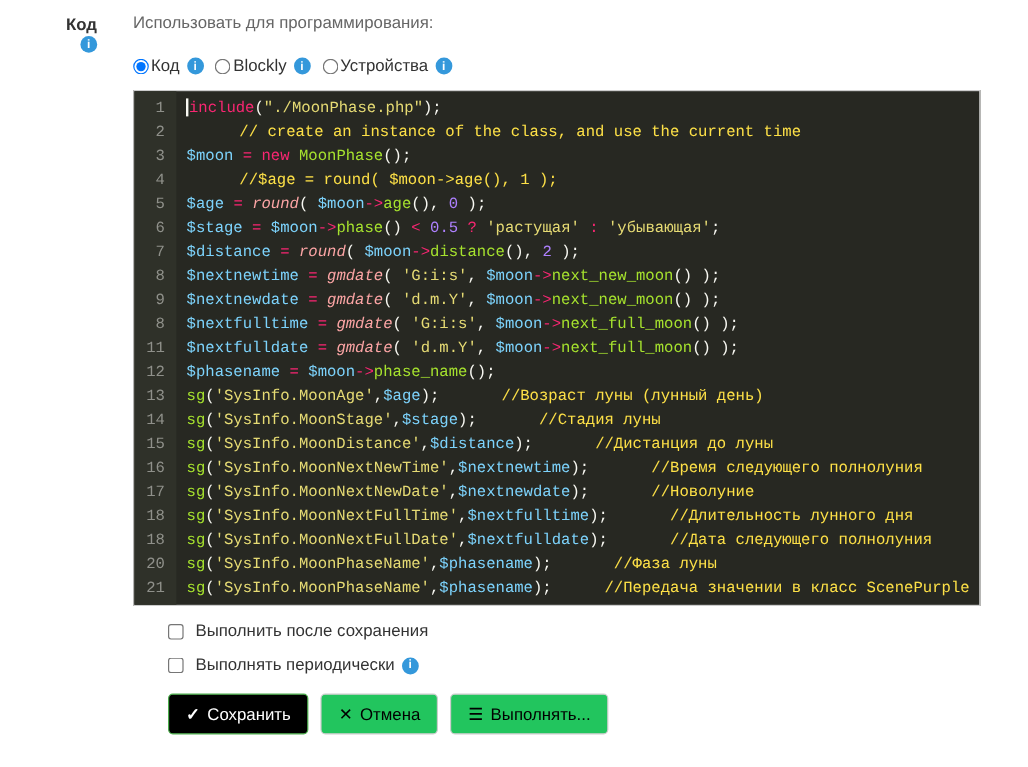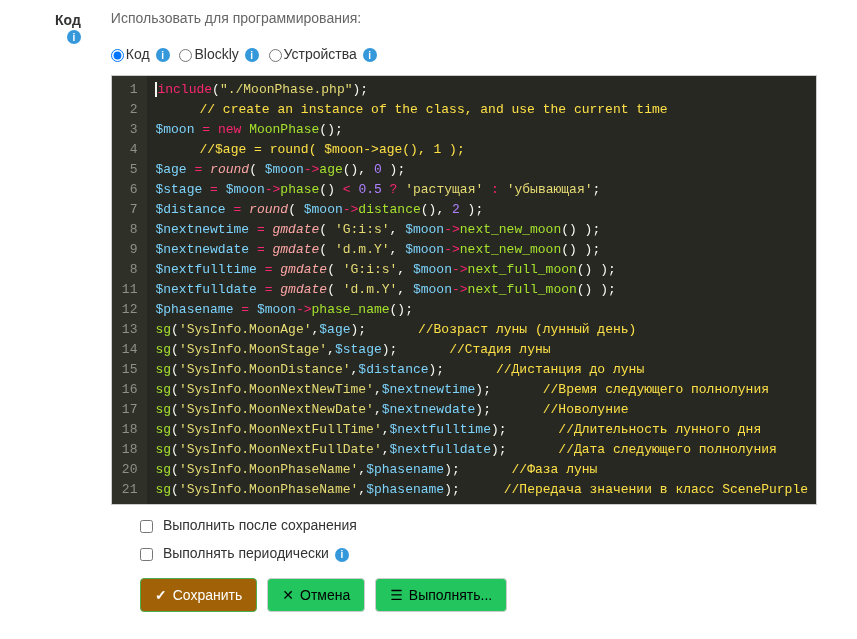--- a/index.html
+++ b/index.html
@@ -24,21 +24,21 @@
 .k-blue { color: #fca5a5; font-style: italic; text-align: right; }
 .k-orange { color: #7dd3fc; }
 .k-comment { color: #fde047; margin-left: 44px; }
 .k-white { color: #f8f8f2; }
 .cursor { border-left: 2px solid #f8f8f2; }
 .checkbox-row { margin: 12px 0 12px 100px; }
 .checkbox-row input { margin-right: 6px; vertical-align: middle; }
 .checkbox-row label { font-weight: normal; }
 .btn-row { margin: 16px 0 0 100px; display: flex; gap: 10px; }
 .btn { padding: 8px 14px; border: 1px solid #ccc; border-radius: 4px; background: #22c55e; cursor: pointer; font-size: 14px; display: inline-flex; align-items: center; gap: 6px; }
-.btn-success { background: #a16207; border-color: #4cae4c; color: #fff; }
+.btn-success { background: #000000; border-color: #4cae4c; color: #fff; }
 .icon-check::before { content: "✓"; font-weight: bold; }
 .icon-x::before { content: "✕"; }
 .icon-menu::before { content: "☰"; }
 </style>
 </head>
 <body>
 
 <div class="row">
   <div class="label-col">
     <span>Код</span>

